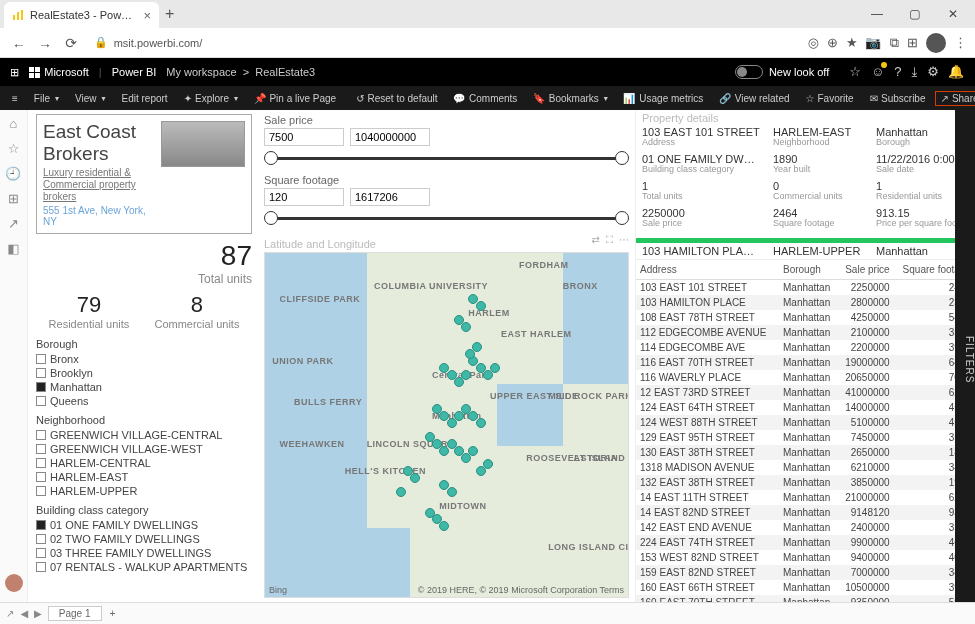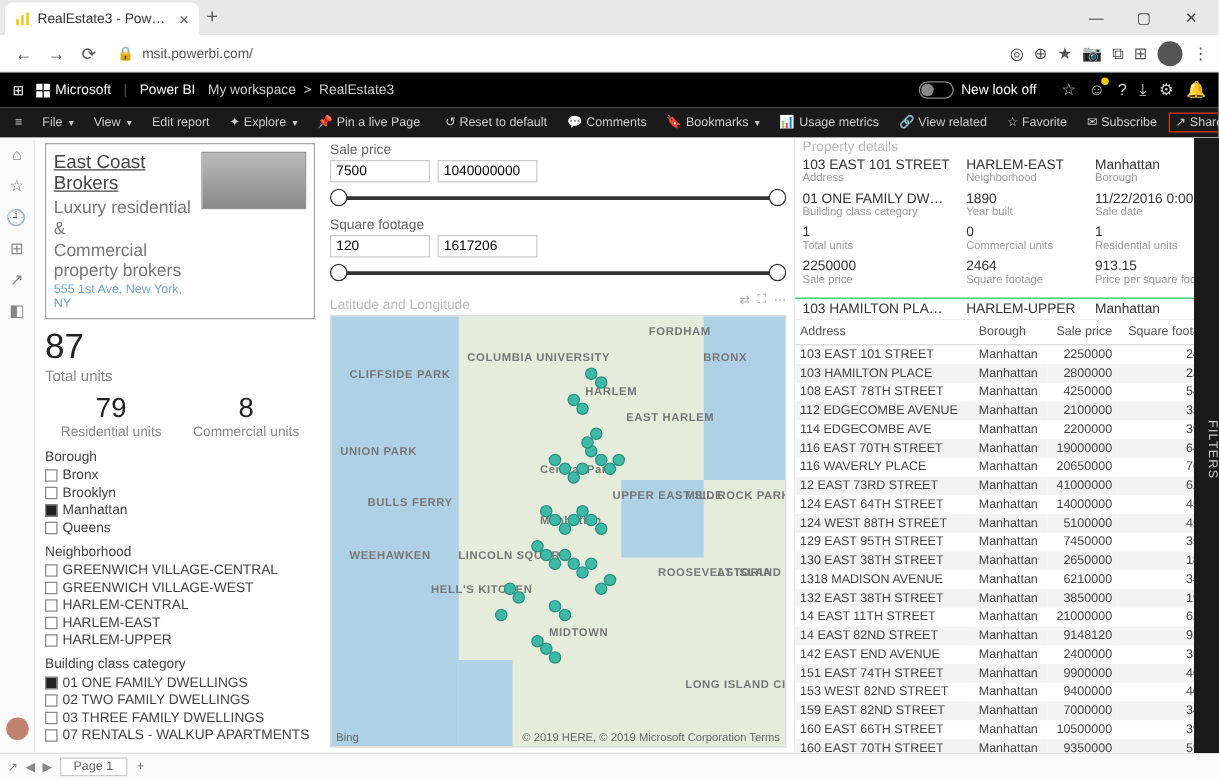--- a/index.html
+++ b/index.html
@@ -51,26 +51,26 @@
 .main { flex:1; display: flex; overflow: hidden; position:relative;}
 .left-rail { width: 28px; background: #fafafa; border-right: 1px solid #eee; display:flex; flex-direction:column; align-items:center; padding-top:6px; gap:10px; color:#888; font-size:13px;}
 .left-rail span{cursor:pointer;}
 .left-rail .avatar-sm{width:18px;height:18px;border-radius:50%;background:#c0826e;margin-top:auto;margin-bottom:10px;}
 
 .report { flex:1; display: flex; overflow:hidden; position:relative; background:#fff;}
 
 .col-left { width: 230px; padding: 4px 6px 4px 8px; font-size: 11px; color: #333; overflow-y:auto;}
 .broker-card { border: 1px solid #aaa; padding: 6px; display: flex; gap: 6px;}
 .broker-text { flex: 1; }
-.broker-title { font-size: 15px; color: #444; text-decoration: underline; }
-.broker-sub { font-size: 14px; color: #777; line-height: 1.2; margin-top:2px;}
+.broker-title { font-size: 19px; color: #444; }
+.broker-sub { font-size: 10px; color: #777; line-height: 1.2; margin-top:2px;text-decoration:underline;}
 .broker-addr { font-size: 10px; color: #6ba4d8; margin-top:2px;}
 .broker-img { width: 84px; height: 46px; background: linear-gradient(#bbb,#888); border:1px solid #999;}
 
-.kpi-big { text-align: left; margin:6px 0 0;}
+.kpi-big { text-align: right; margin:6px 0 0;}
 .kpi-big .num { font-size: 28px; color: #222; }
 .kpi-big .lbl { font-size: 12px; color: #888; }
 .kpi-row { display: flex; justify-content: space-around; margin-top:6px; margin-bottom:8px;}
 .kpi-row .cell{text-align:center;}
 .kpi-row .num{font-size:22px;color:#222;}
 .kpi-row .lbl{font-size:11px;color:#888;}
 
 .slicer-h { font-size: 11px; color: #444; margin-top:4px;}
 .slicer-list { margin: 2px 0 6px;}
 .slicer-item { display: flex; align-items: center; gap: 4px; font-size: 11px; color: #444; padding:1px 0; cursor:pointer;}
@@ -92,21 +92,21 @@
 .water{position:absolute;background:#aed1e6;}
 .land-label{position:absolute;font-size:9px;color:#777;font-weight:600;letter-spacing:0.5px;white-space:nowrap;}
 .dot{position:absolute;width:10px;height:10px;border-radius:50%;background:#3eb8a7;border:1px solid #2a8f82;}
 .map-attr{position:absolute;bottom:2px;left:4px;right:4px;display:flex;justify-content:space-between;font-size:9px;color:#666;}
 
 .col-right { width: 340px; display:flex; flex-direction:column; border-left:1px solid #eee; overflow:hidden;}
 .pd-title{font-size:11px;color:#bbb;padding:2px 6px;}
 .pd-grid{display:grid;grid-template-columns:1.3fr 1fr 1fr;gap:2px 10px;padding:0 6px 6px;font-size:10px;}
 .pd-val{color:#333;font-size:11px;white-space:nowrap;overflow:hidden;text-overflow:ellipsis;}
 .pd-lbl{color:#999;font-size:9px;margin-top:-1px;margin-bottom:4px;}
-.pd-row2{color:#333;font-size:11px;padding:2px 6px;display:grid;grid-template-columns:1.3fr 1fr 1fr;gap:10px;border-top:1px solid #22c55e;}
+.pd-row2{color:#333;font-size:11px;padding:2px 6px;display:grid;grid-template-columns:1.3fr 1fr 1fr;gap:10px;border-top:5px solid #22c55e;}
 .pd-row2 div{white-space:nowrap;overflow:hidden;text-overflow:ellipsis;}
 
 .tbl-wrap{flex:1;overflow-y:auto;overflow-x:hidden;border-top:1px solid #eee;}
 table{width:100%;border-collapse:collapse;font-size:10px;}
 thead th{text-align:left;color:#555;font-weight:400;padding:4px 4px;border-bottom:1px solid #ddd;position:sticky;top:0;background:#fff;}
 tbody td{padding:2px 4px;color:#444;}
 tbody tr:nth-child(even){background:#f3f3f3;}
 tbody td:nth-child(3),tbody td:nth-child(4),thead th:nth-child(3),thead th:nth-child(4){text-align:right;}
 
 .filters-tab{position:absolute;right:0;top:0;bottom:0;width:20px;background:#1a1a1a;color:#ccc;writing-mode:vertical-rl;text-align:center;font-size:10px;letter-spacing:1px;padding-top:8px;cursor:pointer;}
@@ -595,21 +595,21 @@
                 <td>9148120</td>
                 <td>9300</td>
               </tr>
               <tr>
                 <td>142 EAST END AVENUE</td>
                 <td>Manhattan</td>
                 <td>2400000</td>
                 <td>3507</td>
               </tr>
               <tr>
-                <td>151 EAST 74TH STREET</td>
+                <td>224 EAST 74TH STREET</td>
                 <td>Manhattan</td>
                 <td>9900000</td>
                 <td>4608</td>
               </tr>
               <tr>
                 <td>153 WEST 82ND STREET</td>
                 <td>Manhattan</td>
                 <td>9400000</td>
                 <td>4092</td>
               </tr>

